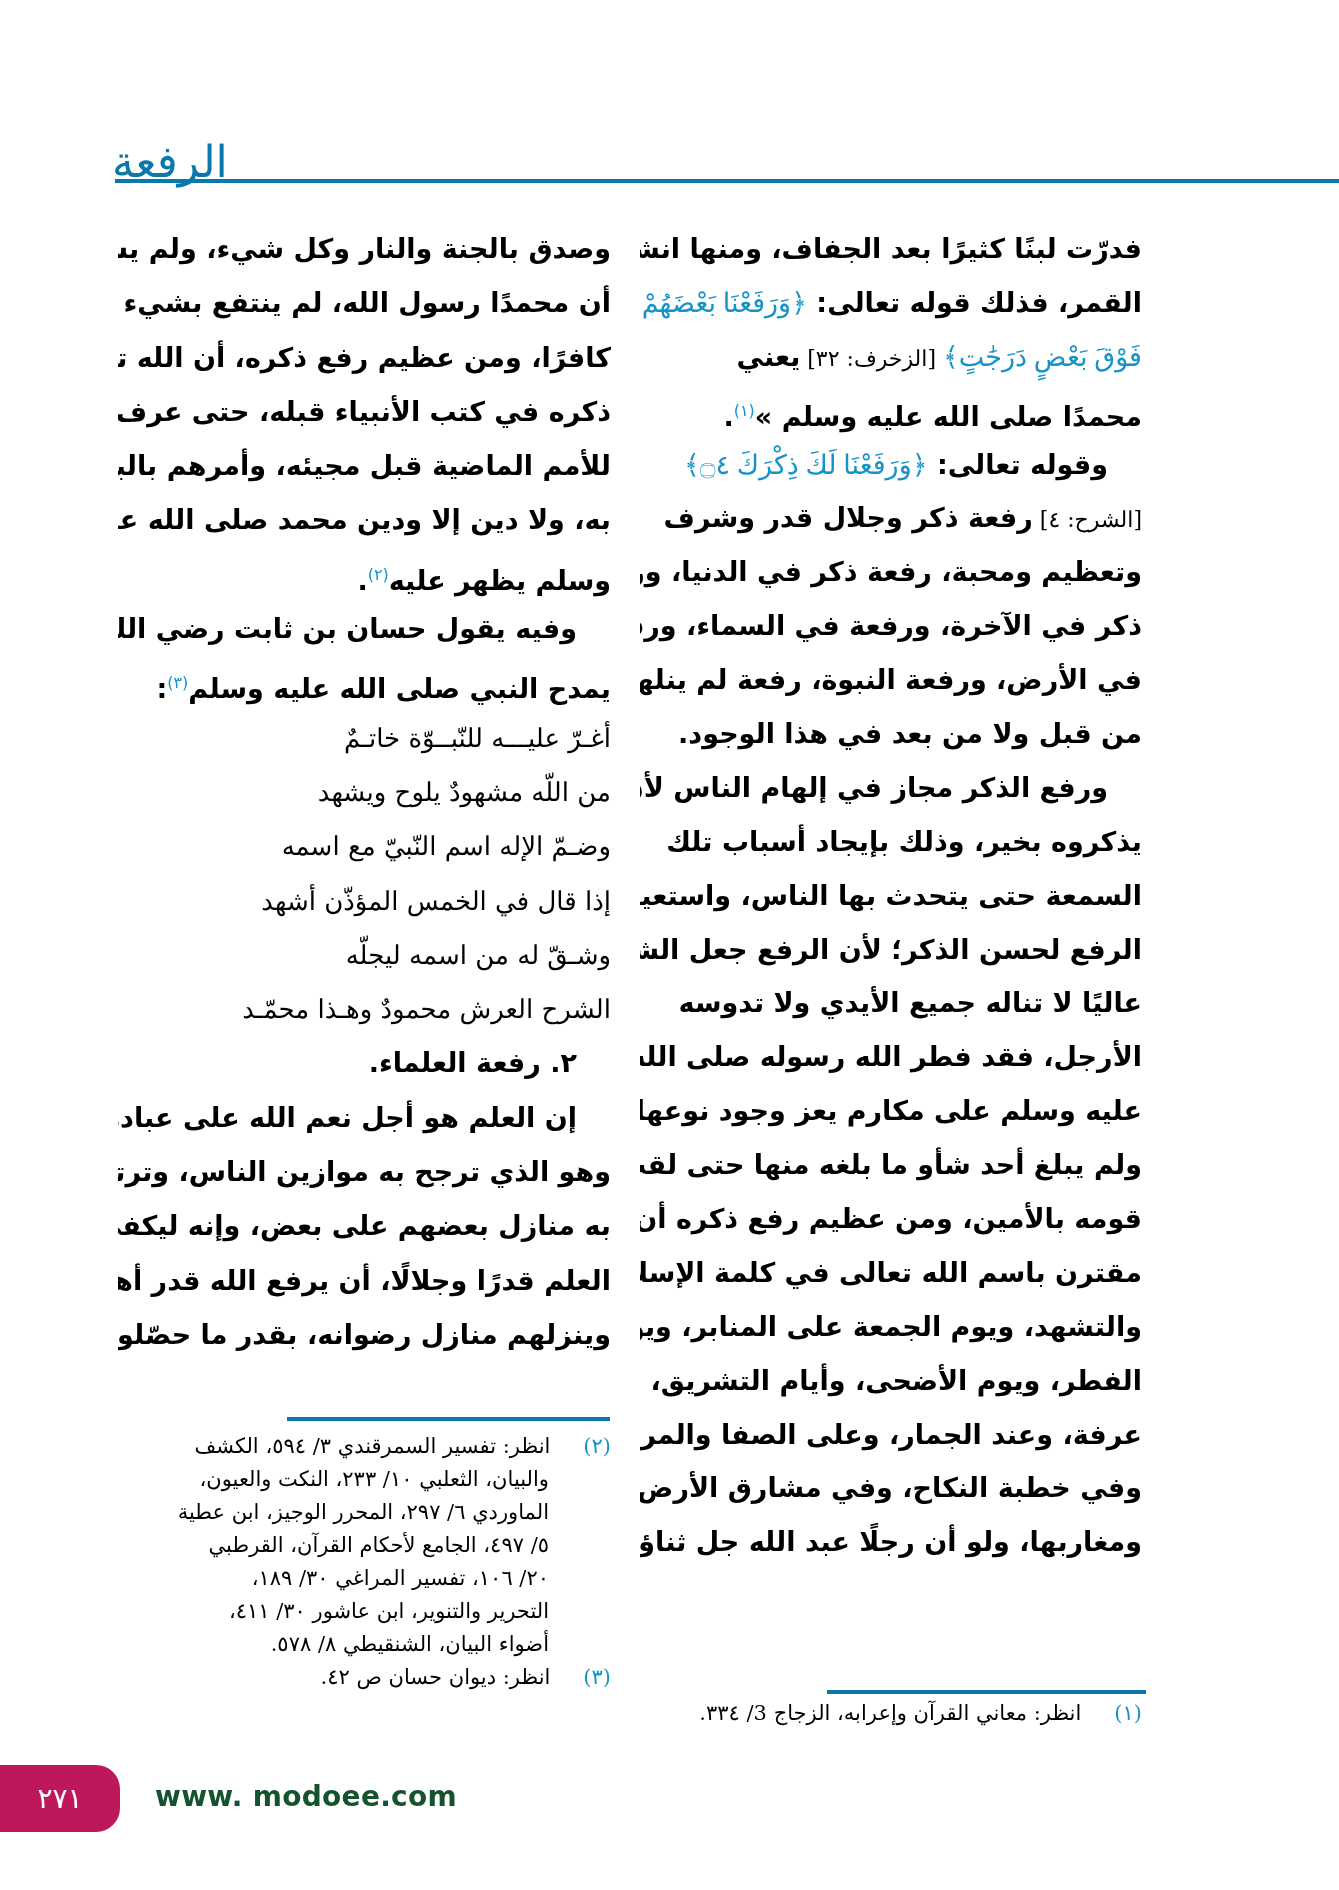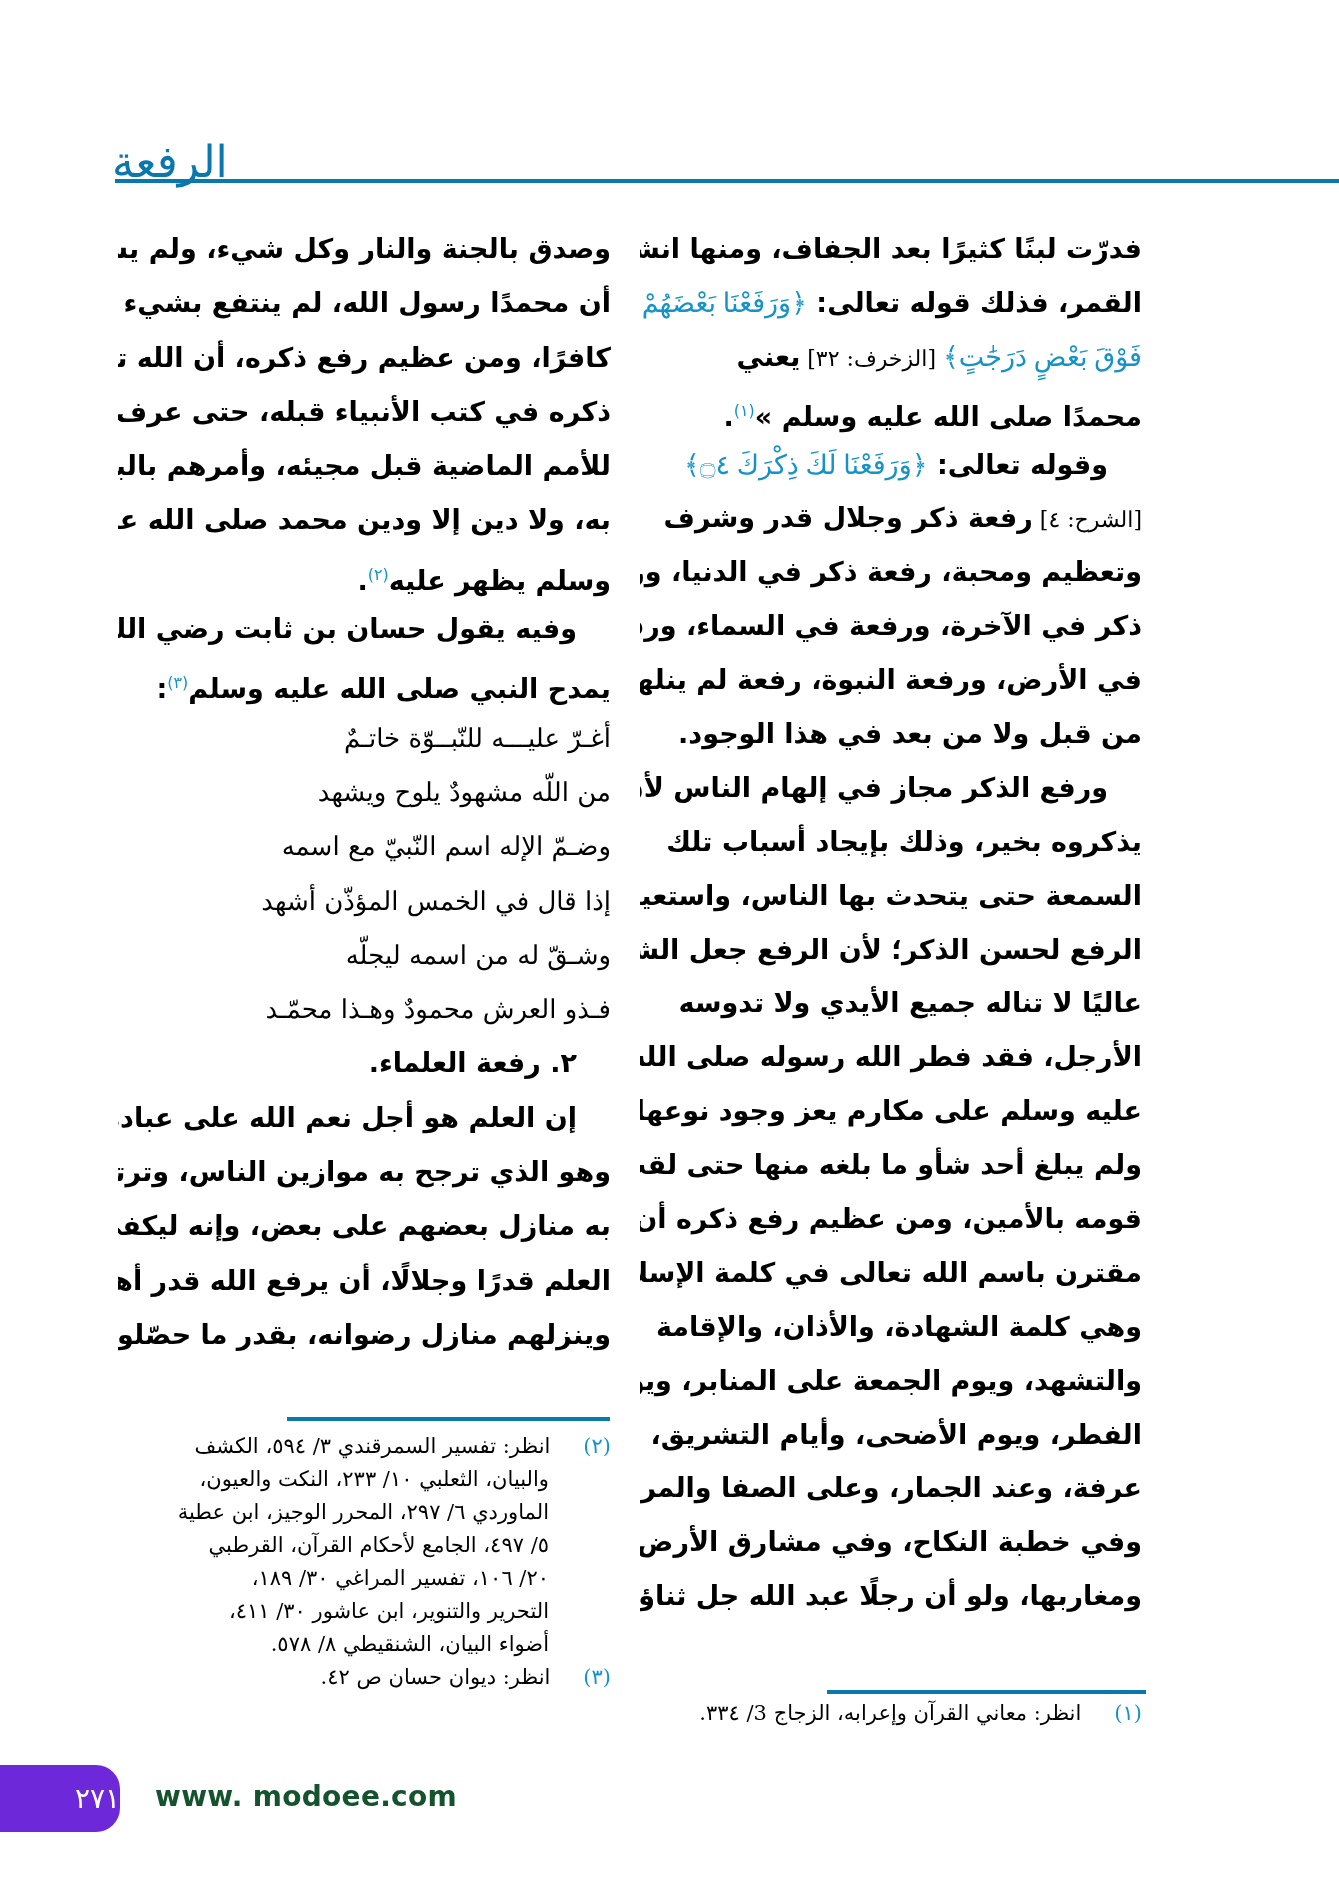--- a/index.html
+++ b/index.html
@@ -30,22 +30,22 @@
   .fn-rule-right { left: 827px; top: 1690px; width: 319px; }
 
   .footnotes { position: absolute; direction: rtl; font-family: "DejaVu Serif", serif; font-size: 21px; }
   .fn-left { left: 118px; top: 1430px; width: 493px; }
   .fn-right { left: 640px; top: 1697px; width: 502px; }
   .fn-line { height: 33px; line-height: 33px; white-space: nowrap; overflow: hidden; text-align: justify; text-align-last: right; }
   .fn-cont { padding-right: 62px; }
   .fn-num { color: #1593c8; display: inline-block; width: 54px; text-align: right; }
 
   .page-badge { position: absolute; left: 0; top: 1765px; width: 120px; height: 67px;
-                background: #6d28d9; border-radius: 0 24px 24px 0; color: #ffffff;
-                font-size: 28px; line-height: 67px; text-align: right; font-family: "DejaVu Sans", sans-serif; }
+                background: #be185d; border-radius: 0 24px 24px 0; color: #ffffff;
+                font-size: 28px; line-height: 67px; text-align: center; font-family: "DejaVu Sans", sans-serif; }
   .site-url { position: absolute; left: 155px; top: 1780px; font-size: 28px; color: #14532d;
               font-family: "DejaVu Sans", sans-serif; letter-spacing: 0.3px; font-weight: bold; }
 </style>
 </head>
 <body>
 
 <div class="header-title">الرفعة</div>
 <div class="header-rule"></div>
 
 <div class="col col-right" id="col-right">
@@ -62,21 +62,20 @@
     <div class="line indent"><span>ورفع الذكر مجاز في إلهام الناس لأن</span></div>
     <div class="line"><span>يذكروه بخير، وذلك بإيجاد أسباب تلك</span></div>
     <div class="line"><span>السمعة حتى يتحدث بها الناس، واستعير</span></div>
     <div class="line"><span>الرفع لحسن الذكر؛ لأن الرفع جعل الشيء</span></div>
     <div class="line"><span>عاليًا لا تناله جميع الأيدي ولا تدوسه</span></div>
     <div class="line"><span>الأرجل، فقد فطر الله رسوله صلى الله</span></div>
     <div class="line"><span>عليه وسلم على مكارم يعز وجود نوعها</span></div>
     <div class="line"><span>ولم يبلغ أحد شأو ما بلغه منها حتى لقب في</span></div>
     <div class="line"><span>قومه بالأمين، ومن عظيم رفع ذكره أن اسمه</span></div>
     <div class="line"><span>مقترن باسم الله تعالى في كلمة الإسلام</span></div>
-    <div class="line"><span>وهي كلمة الشهادة، والأذان، والإقامة</span></div>
     <div class="line"><span>والتشهد، ويوم الجمعة على المنابر، ويوم</span></div>
     <div class="line"><span>الفطر، ويوم الأضحى، وأيام التشريق، ويوم</span></div>
     <div class="line"><span>عرفة، وعند الجمار، وعلى الصفا والمروة،</span></div>
     <div class="line"><span>وفي خطبة النكاح، وفي مشارق الأرض</span></div>
     <div class="line"><span>ومغاربها، ولو أن رجلًا عبد الله جل ثناؤه،</span></div>
   </div>
 <div class="col col-left" id="col-left">
     <div class="line"><span>وصدق بالجنة والنار وكل شيء، ولم يشهد</span></div>
     <div class="line"><span>أن محمدًا رسول الله، لم ينتفع بشيء وكان</span></div>
     <div class="line"><span>كافرًا، ومن عظيم رفع ذكره، أن الله تعالى</span></div>
@@ -84,21 +83,21 @@
     <div class="line"><span>للأمم الماضية قبل مجيئه، وأمرهم بالبشارة</span></div>
     <div class="line"><span>به، ولا دين إلا ودين محمد صلى الله عليه</span></div>
     <div class="line"><span>وسلم يظهر عليه</span><span class="sup">(٢)</span><span>.</span></div>
     <div class="line indent"><span>وفيه يقول حسان بن ثابت رضي الله عنه</span></div>
     <div class="line"><span>يمدح النبي صلى الله عليه وسلم</span><span class="sup">(٣)</span><span>:</span></div>
     <div class="line poem poem-first"><span>أغـرّ عليـــه للنّبــوّة خاتـمٌ</span></div>
     <div class="line poem poem-second"><span>من اللّه مشهودٌ يلوح ويشهد</span></div>
     <div class="line poem poem-first"><span>وضـمّ الإله اسم النّبيّ مع اسمه</span></div>
     <div class="line poem poem-second"><span>إذا قال في الخمس المؤذّن أشهد</span></div>
     <div class="line poem poem-first"><span>وشـقّ له من اسمه ليجلّه</span></div>
-    <div class="line poem poem-second"><span>فـذو العرش محمودٌ وهـذا محمّـد</span></div>
+    <div class="line poem poem-second"><span>الشرح العرش محمودٌ وهـذا محمّـد</span></div>
     <div class="line indent"><span>٢. رفعة العلماء.</span></div>
     <div class="line indent"><span>إن العلم هو أجل نعم الله على عباده،</span></div>
     <div class="line"><span>وهو الذي ترجح به موازين الناس، وترتفع</span></div>
     <div class="line"><span>به منازل بعضهم على بعض، وإنه ليكفي</span></div>
     <div class="line"><span>العلم قدرًا وجلالًا، أن يرفع الله قدر أهله،</span></div>
     <div class="line"><span>وينزلهم منازل رضوانه، بقدر ما حصّلوا من</span></div>
   </div>
 
 <div class="fn-rule fn-rule-left"></div>
 <div class="fn-rule fn-rule-right"></div>

